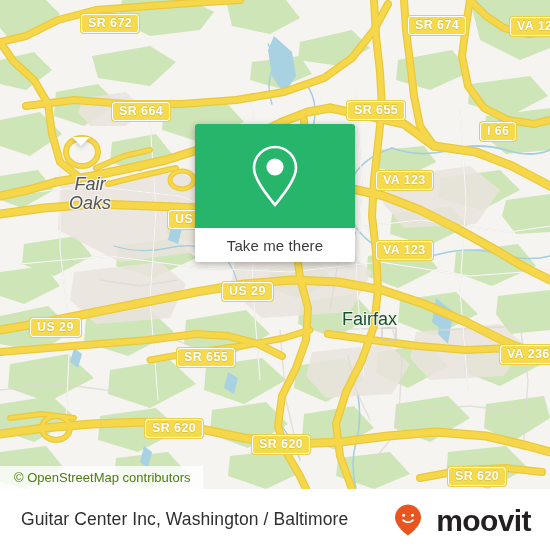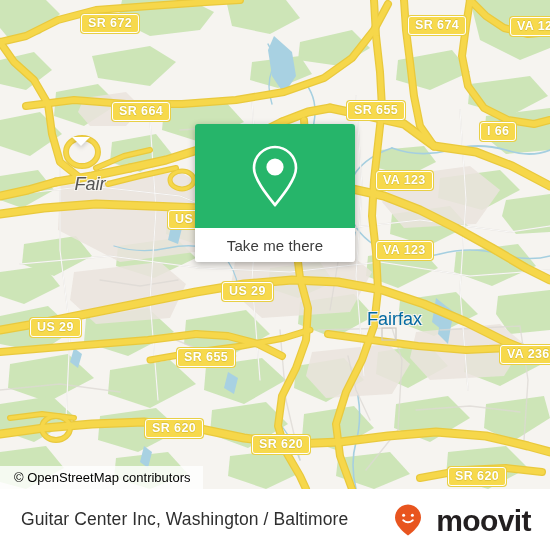--- a/index.html
+++ b/index.html
@@ -94,21 +94,21 @@
   #attribution {
     position: absolute;
     left: 0;
     top: 466px;
     height: 23px;
     padding: 0 12px 0 14px;
     display: flex;
     align-items: center;
     background: rgba(255,255,255,0.80);
     font-size: 13px;
-    color: #000000;
+    color: #4d7c0f;
     z-index: 30;
     white-space: nowrap;
   }
 
   
   #footer {
     position: absolute;
     left: 3px;
     top: 489px;
     width: 542px;
@@ -375,23 +375,24 @@
       <g stroke="#cfcac4" fill="none" stroke-width="1.2">
         <rect x="382" y="328" width="14" height="12"></rect>
       </g>
     </svg>
 
     <div style="position:absolute;left:0;top:0;width:550px;height:489px;pointer-events:none;">
       <div style="position:absolute;left:55px;top:175px;width:70px;text-align:center;
                   font-size:18px;color:#555555;line-height:19px;
                   text-shadow:1px 1px 0 #f6f4f0,-1px 1px 0 #f6f4f0,1px -1px 0 #f6f4f0,-1px -1px 0 #f6f4f0;font-style:italic;">
         <div>Fair</div>
+        <div>Oaks</div>
       </div>
-      <div style="position:absolute;left:342px;top:310px;width:80px;text-align:right;
-                  font-size:18px;color:#0369a1;line-height:19px;
+      <div style="position:absolute;left:342px;top:310px;width:80px;text-align:left;
+                  font-size:18px;color:#14532d;line-height:19px;
                   text-shadow:1px 1px 0 #f6f4f0,-1px 1px 0 #f6f4f0,1px -1px 0 #f6f4f0,-1px -1px 0 #f6f4f0;">
         <div>Fairfax</div>
       </div>
     </div>
 
     <div id="shield-layer" style="position:absolute;left:0;top:0;width:511px;height:489px;">
         <div style="position: absolute; left: 81px; top: 14px; background: rgb(247, 217, 76); border: 1.6px solid rgb(255, 255, 255); border-radius: 3px; padding: 1px 6px 2px; font-size: 12.5px; font-weight: bold; color: rgb(255, 255, 255); font-family: &quot;Liberation Sans&quot;, sans-serif; letter-spacing: 0.4px; line-height: 14px; white-space: nowrap; text-shadow: rgb(224, 198, 60) 0.6px 0px 0px, rgb(224, 198, 60) -0.6px 0px 0px, rgb(224, 198, 60) 0px 0.6px 0px, rgb(224, 198, 60) 0px -0.6px 0px; box-shadow: rgb(232, 207, 69) 0px 0px 0px 1px;">SR 672</div>
         <div style="position: absolute; left: 408px; top: 16px; background: rgb(247, 217, 76); border: 1.6px solid rgb(255, 255, 255); border-radius: 3px; padding: 1px 6px 2px; font-size: 12.5px; font-weight: bold; color: rgb(255, 255, 255); font-family: &quot;Liberation Sans&quot;, sans-serif; letter-spacing: 0.4px; line-height: 14px; white-space: nowrap; text-shadow: rgb(224, 198, 60) 0.6px 0px 0px, rgb(224, 198, 60) -0.6px 0px 0px, rgb(224, 198, 60) 0px 0.6px 0px, rgb(224, 198, 60) 0px -0.6px 0px; box-shadow: rgb(232, 207, 69) 0px 0px 0px 1px;">SR 674</div>
         <div style="position: absolute; left: 510px; top: 17px; background: rgb(247, 217, 76); border: 1.6px solid rgb(255, 255, 255); border-radius: 3px; padding: 1px 6px 2px; font-size: 12.5px; font-weight: bold; color: rgb(255, 255, 255); font-family: &quot;Liberation Sans&quot;, sans-serif; letter-spacing: 0.4px; line-height: 14px; white-space: nowrap; text-shadow: rgb(224, 198, 60) 0.6px 0px 0px, rgb(224, 198, 60) -0.6px 0px 0px, rgb(224, 198, 60) 0px 0.6px 0px, rgb(224, 198, 60) 0px -0.6px 0px; box-shadow: rgb(232, 207, 69) 0px 0px 0px 1px;">VA 123</div>
         <div style="position: absolute; left: 112px; top: 102px; background: rgb(247, 217, 76); border: 1.6px solid rgb(255, 255, 255); border-radius: 3px; padding: 1px 6px 2px; font-size: 12.5px; font-weight: bold; color: rgb(255, 255, 255); font-family: &quot;Liberation Sans&quot;, sans-serif; letter-spacing: 0.4px; line-height: 14px; white-space: nowrap; text-shadow: rgb(224, 198, 60) 0.6px 0px 0px, rgb(224, 198, 60) -0.6px 0px 0px, rgb(224, 198, 60) 0px 0.6px 0px, rgb(224, 198, 60) 0px -0.6px 0px; box-shadow: rgb(232, 207, 69) 0px 0px 0px 1px;">SR 664</div>

